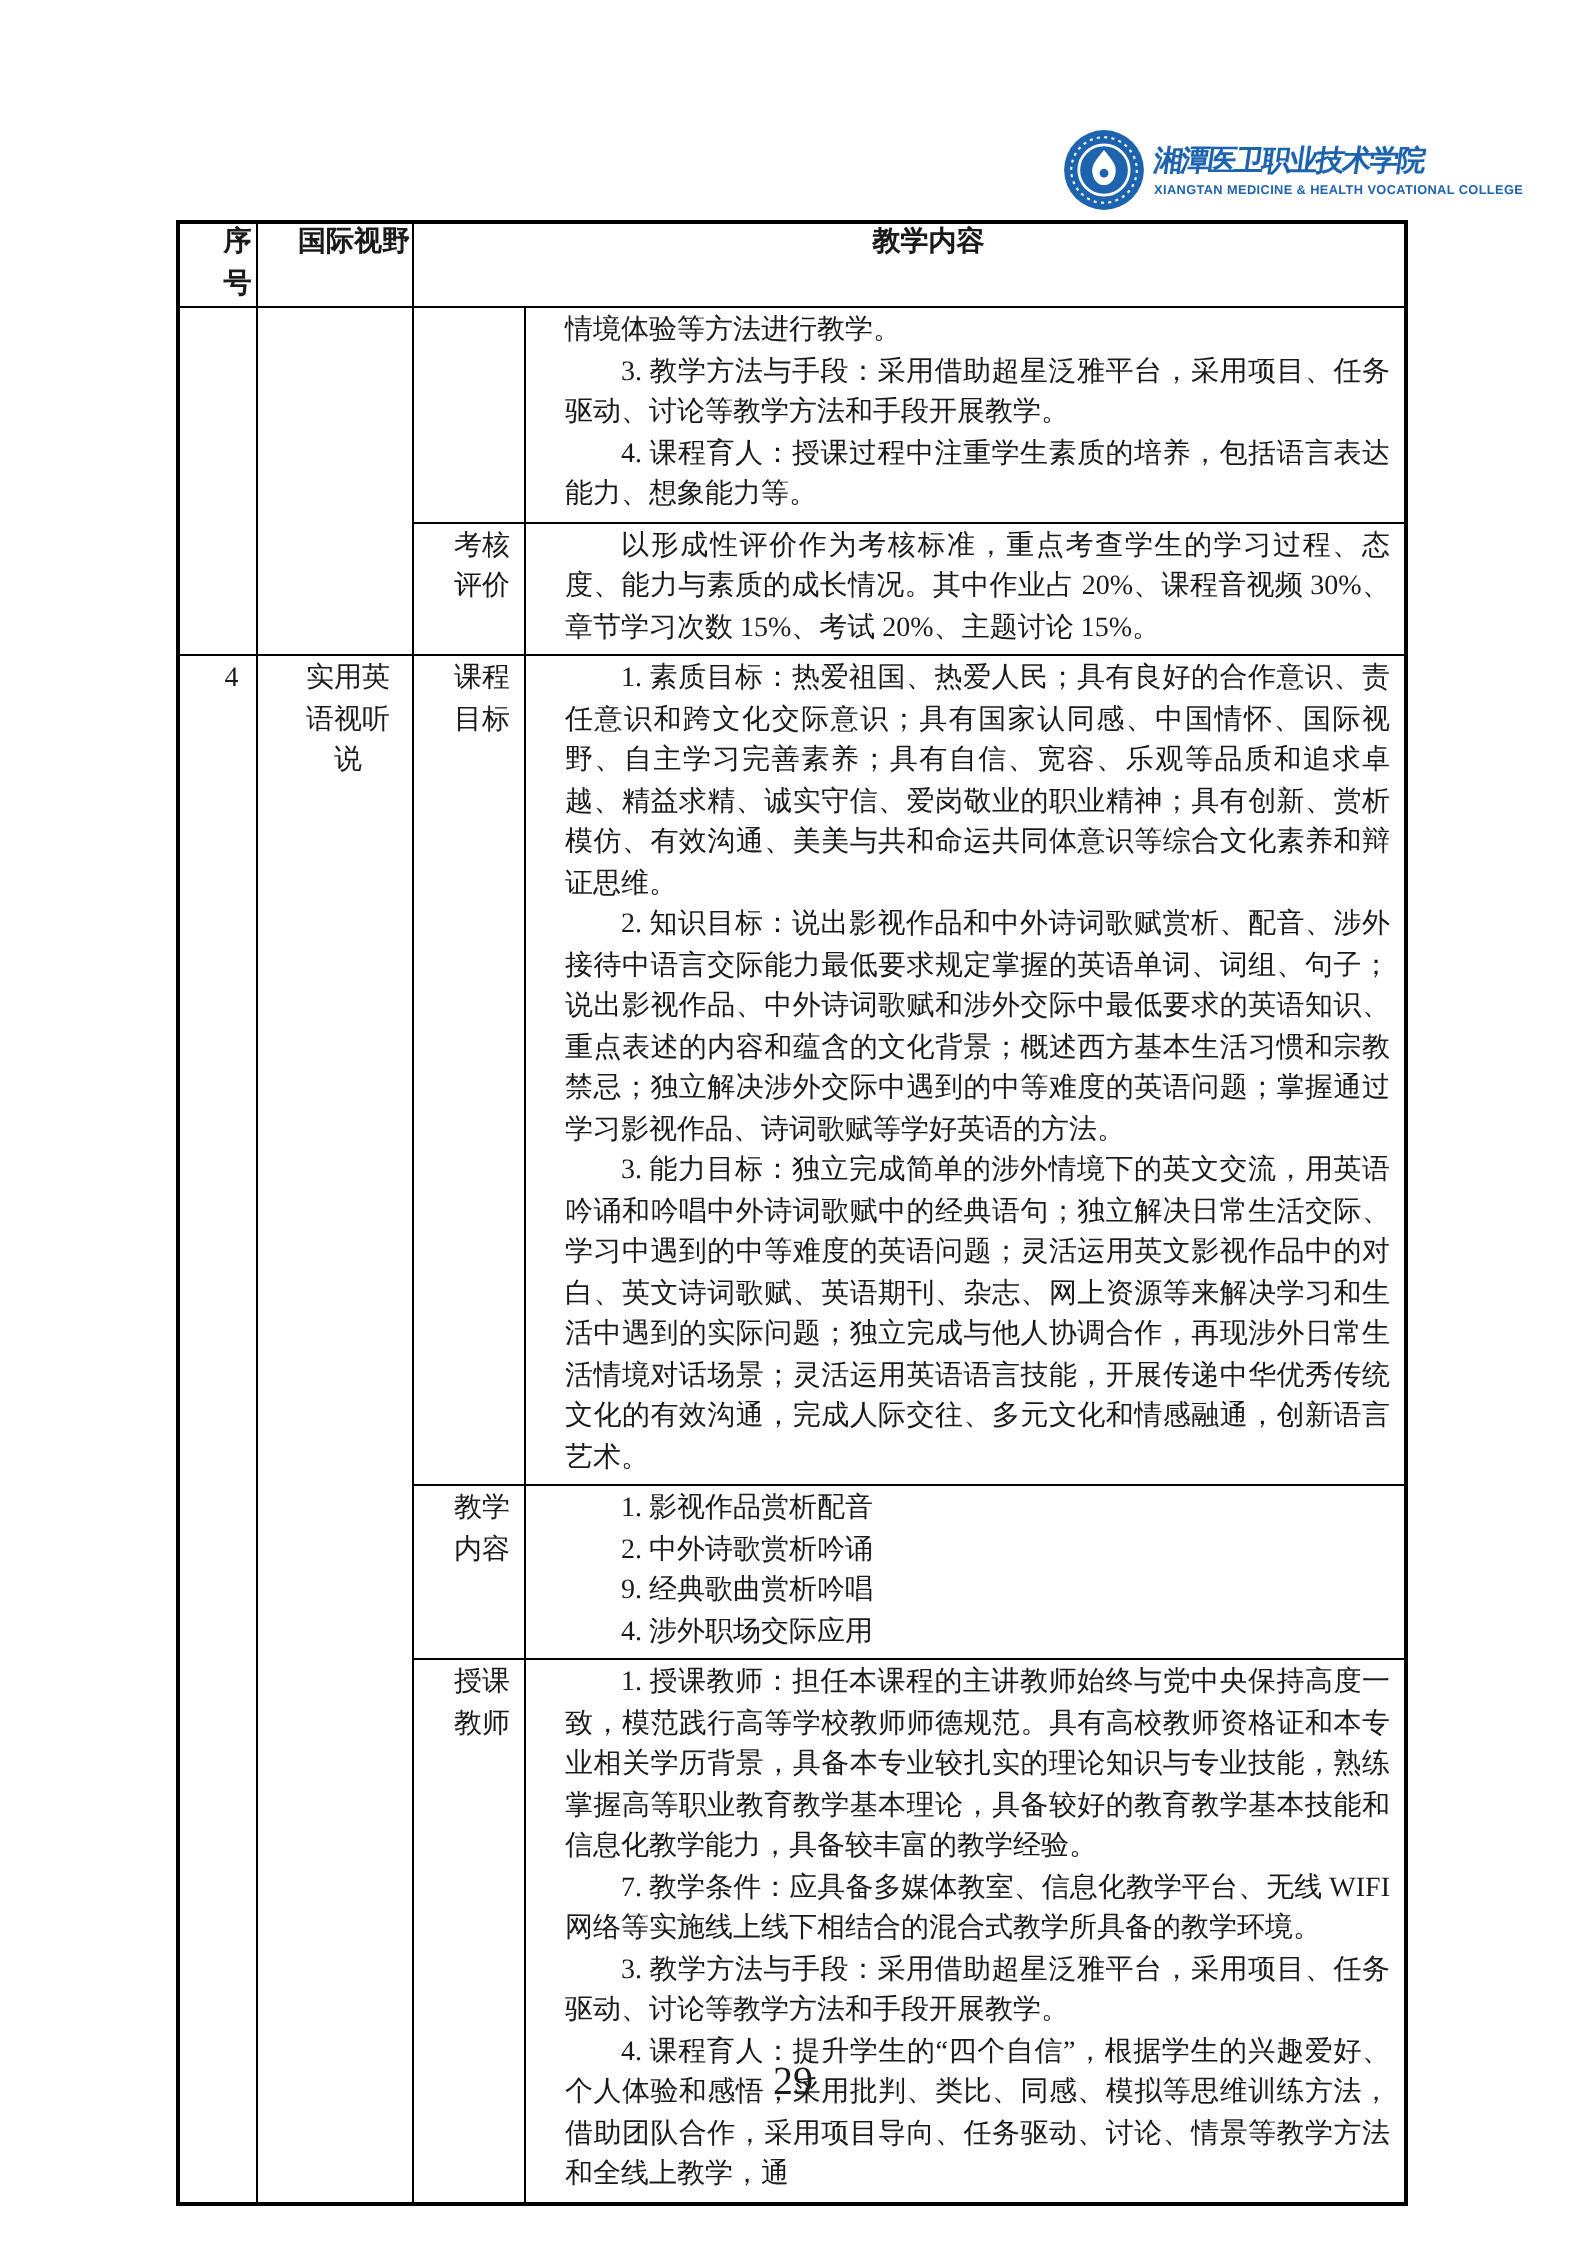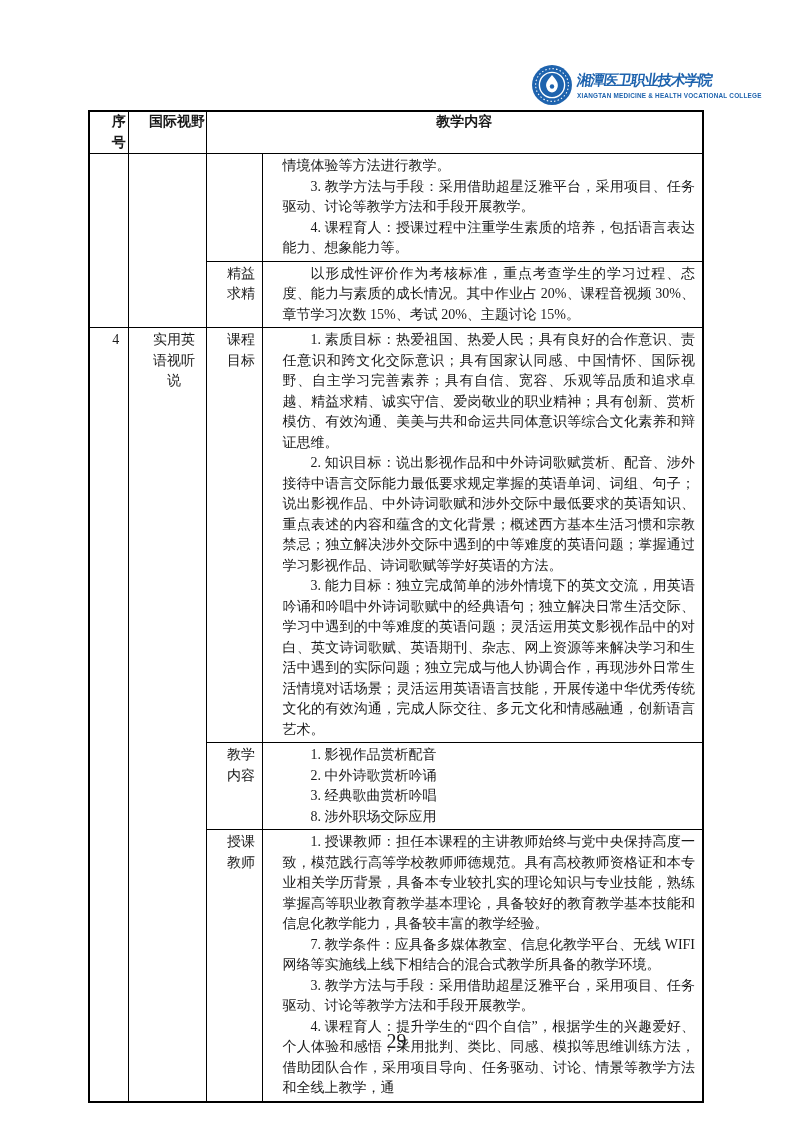--- a/index.html
+++ b/index.html
@@ -130,43 +130,43 @@
     <td class="no-cell" rowspan="2"></td>
     <td class="name-cell" rowspan="2"></td>
     <td class="label-cell" style="height:107px"></td>
     <td class="desc-cell">
       <p class="para">情境体验等方法进行教学。</p>
       <p class="para indent">3. 教学方法与手段：采用借助超星泛雅平台，采用项目、任务驱动、讨论等教学方法和手段开展教学。</p>
       <p class="para indent">4. 课程育人：授课过程中注重学生素质的培养，包括语言表达能力、想象能力等。</p>
     </td>
   </tr>
   <tr>
-    <td class="label-cell" style="height:62px">精益求精</td>
+    <td class="label-cell" style="height:62px">考核评价</td>
     <td class="desc-cell">
       <p class="para indent">以形成性评价作为考核标准，重点考查学生的学习过程、态度、能力与素质的成长情况。其中作业占 20%、课程音视频 30%、章节学习次数 15%、考试 20%、主题讨论 15%。</p>
     </td>
   </tr>
 
   <tr>
     <td class="no-cell" rowspan="3">4</td>
     <td class="name-cell" rowspan="3">实用英语视听说</td>
     <td class="label-cell" style="height:378px">课程目标</td>
     <td class="desc-cell">
       <p class="para indent">1. 素质目标：热爱祖国、热爱人民；具有良好的合作意识、责任意识和跨文化交际意识；具有国家认同感、中国情怀、国际视野、自主学习完善素养；具有自信、宽容、乐观等品质和追求卓越、精益求精、诚实守信、爱岗敬业的职业精神；具有创新、赏析模仿、有效沟通、美美与共和命运共同体意识等综合文化素养和辩证思维。</p>
       <p class="para indent">2. 知识目标：说出影视作品和中外诗词歌赋赏析、配音、涉外接待中语言交际能力最低要求规定掌握的英语单词、词组、句子；说出影视作品、中外诗词歌赋和涉外交际中最低要求的英语知识、重点表述的内容和蕴含的文化背景；概述西方基本生活习惯和宗教禁忌；独立解决涉外交际中遇到的中等难度的英语问题；掌握通过学习影视作品、诗词歌赋等学好英语的方法。</p>
       <p class="para indent">3. 能力目标：独立完成简单的涉外情境下的英文交流，用英语吟诵和吟唱中外诗词歌赋中的经典语句；独立解决日常生活交际、学习中遇到的中等难度的英语问题；灵活运用英文影视作品中的对白、英文诗词歌赋、英语期刊、杂志、网上资源等来解决学习和生活中遇到的实际问题；独立完成与他人协调合作，再现涉外日常生活情境对话场景；灵活运用英语语言技能，开展传递中华优秀传统文化的有效沟通，完成人际交往、多元文化和情感融通，创新语言艺术。</p>
     </td>
   </tr>
   <tr>
     <td class="label-cell" style="height:82px">教学内容</td>
     <td class="desc-cell">
       <div class="content-line">1. 影视作品赏析配音</div>
       <div class="content-line">2. 中外诗歌赏析吟诵</div>
-      <div class="content-line">3. 经典歌曲赏析吟唱</div>
-      <div class="content-line">8. 涉外职场交际应用</div>
+      <div class="content-line">9. 经典歌曲赏析吟唱</div>
+      <div class="content-line">4. 涉外职场交际应用</div>
     </td>
   </tr>
   <tr>
     <td class="label-cell" style="height:256px">授课教师</td>
     <td class="desc-cell">
       <p class="para indent">1. 授课教师：担任本课程的主讲教师始终与党中央保持高度一致，模范践行高等学校教师师德规范。具有高校教师资格证和本专业相关学历背景，具备本专业较扎实的理论知识与专业技能，熟练掌握高等职业教育教学基本理论，具备较好的教育教学基本技能和信息化教学能力，具备较丰富的教学经验。</p>
       <p class="para indent">7. 教学条件：应具备多媒体教室、信息化教学平台、无线 WIFI 网络等实施线上线下相结合的混合式教学所具备的教学环境。</p>
       <p class="para indent">3. 教学方法与手段：采用借助超星泛雅平台，采用项目、任务驱动、讨论等教学方法和手段开展教学。</p>
       <p class="para indent">4. 课程育人：提升学生的“四个自信”，根据学生的兴趣爱好、个人体验和感悟，采用批判、类比、同感、模拟等思维训练方法，借助团队合作，采用项目导向、任务驱动、讨论、情景等教学方法和全线上教学，通</p>
     </td>

